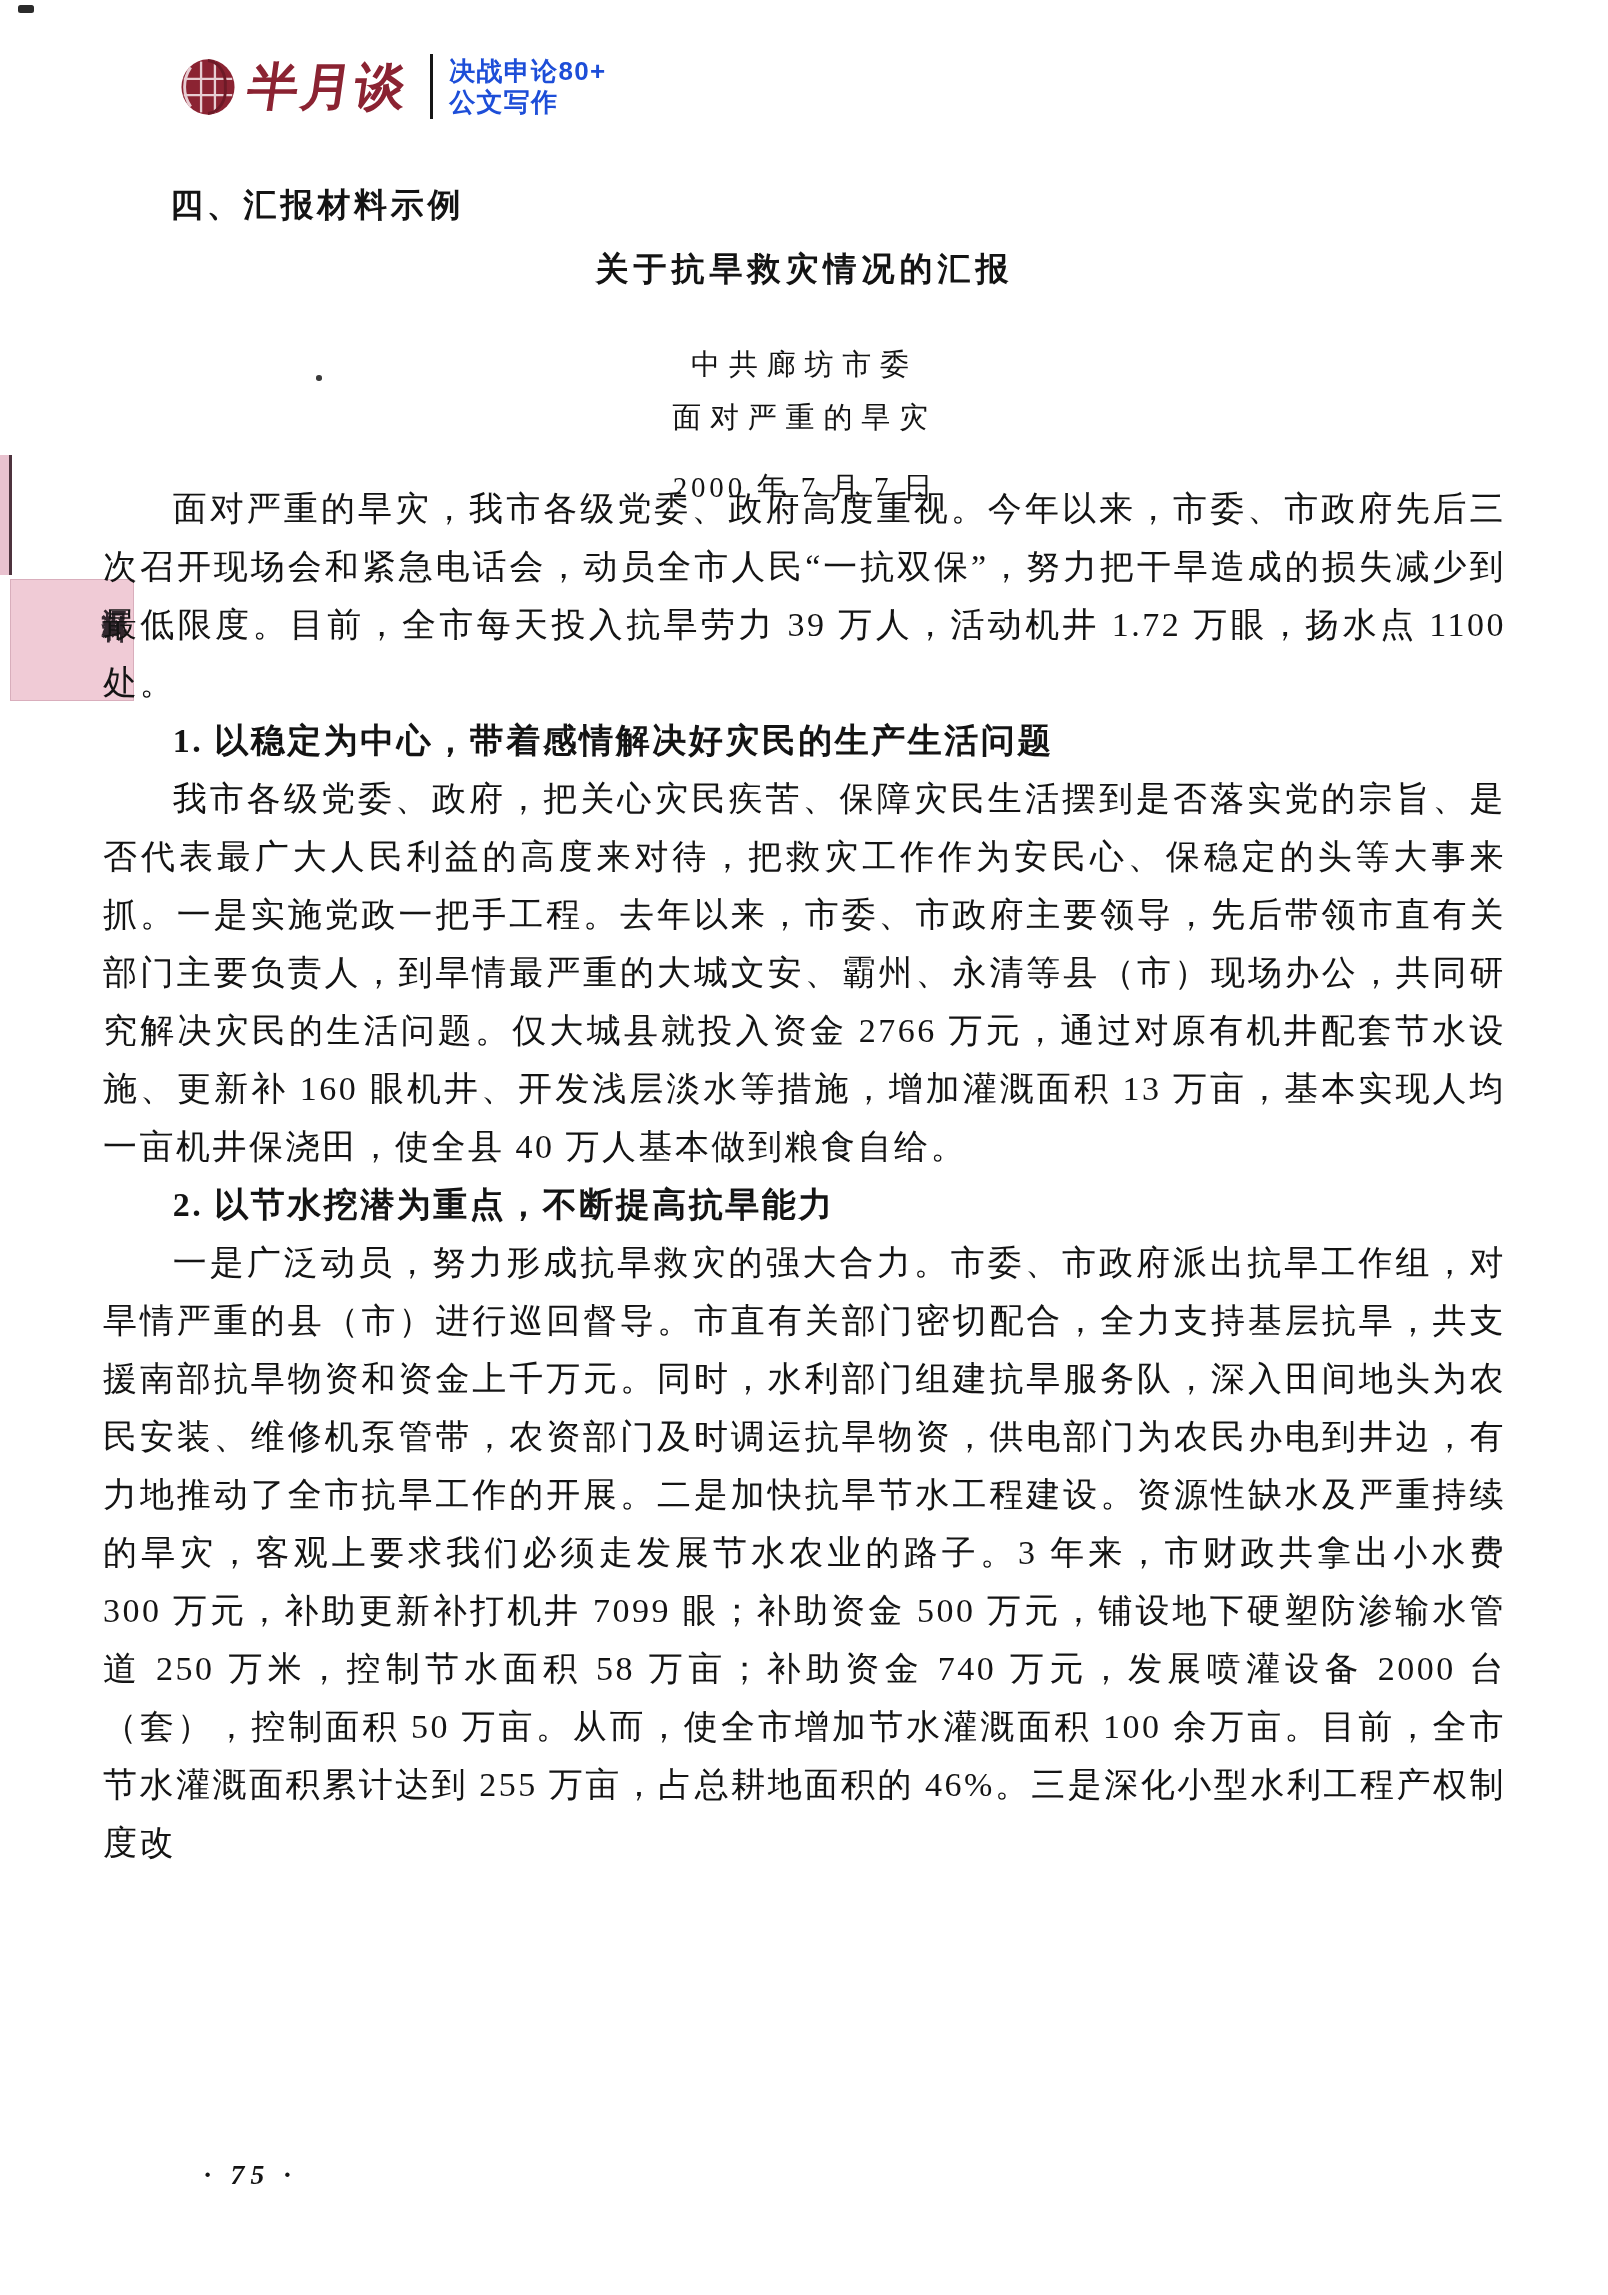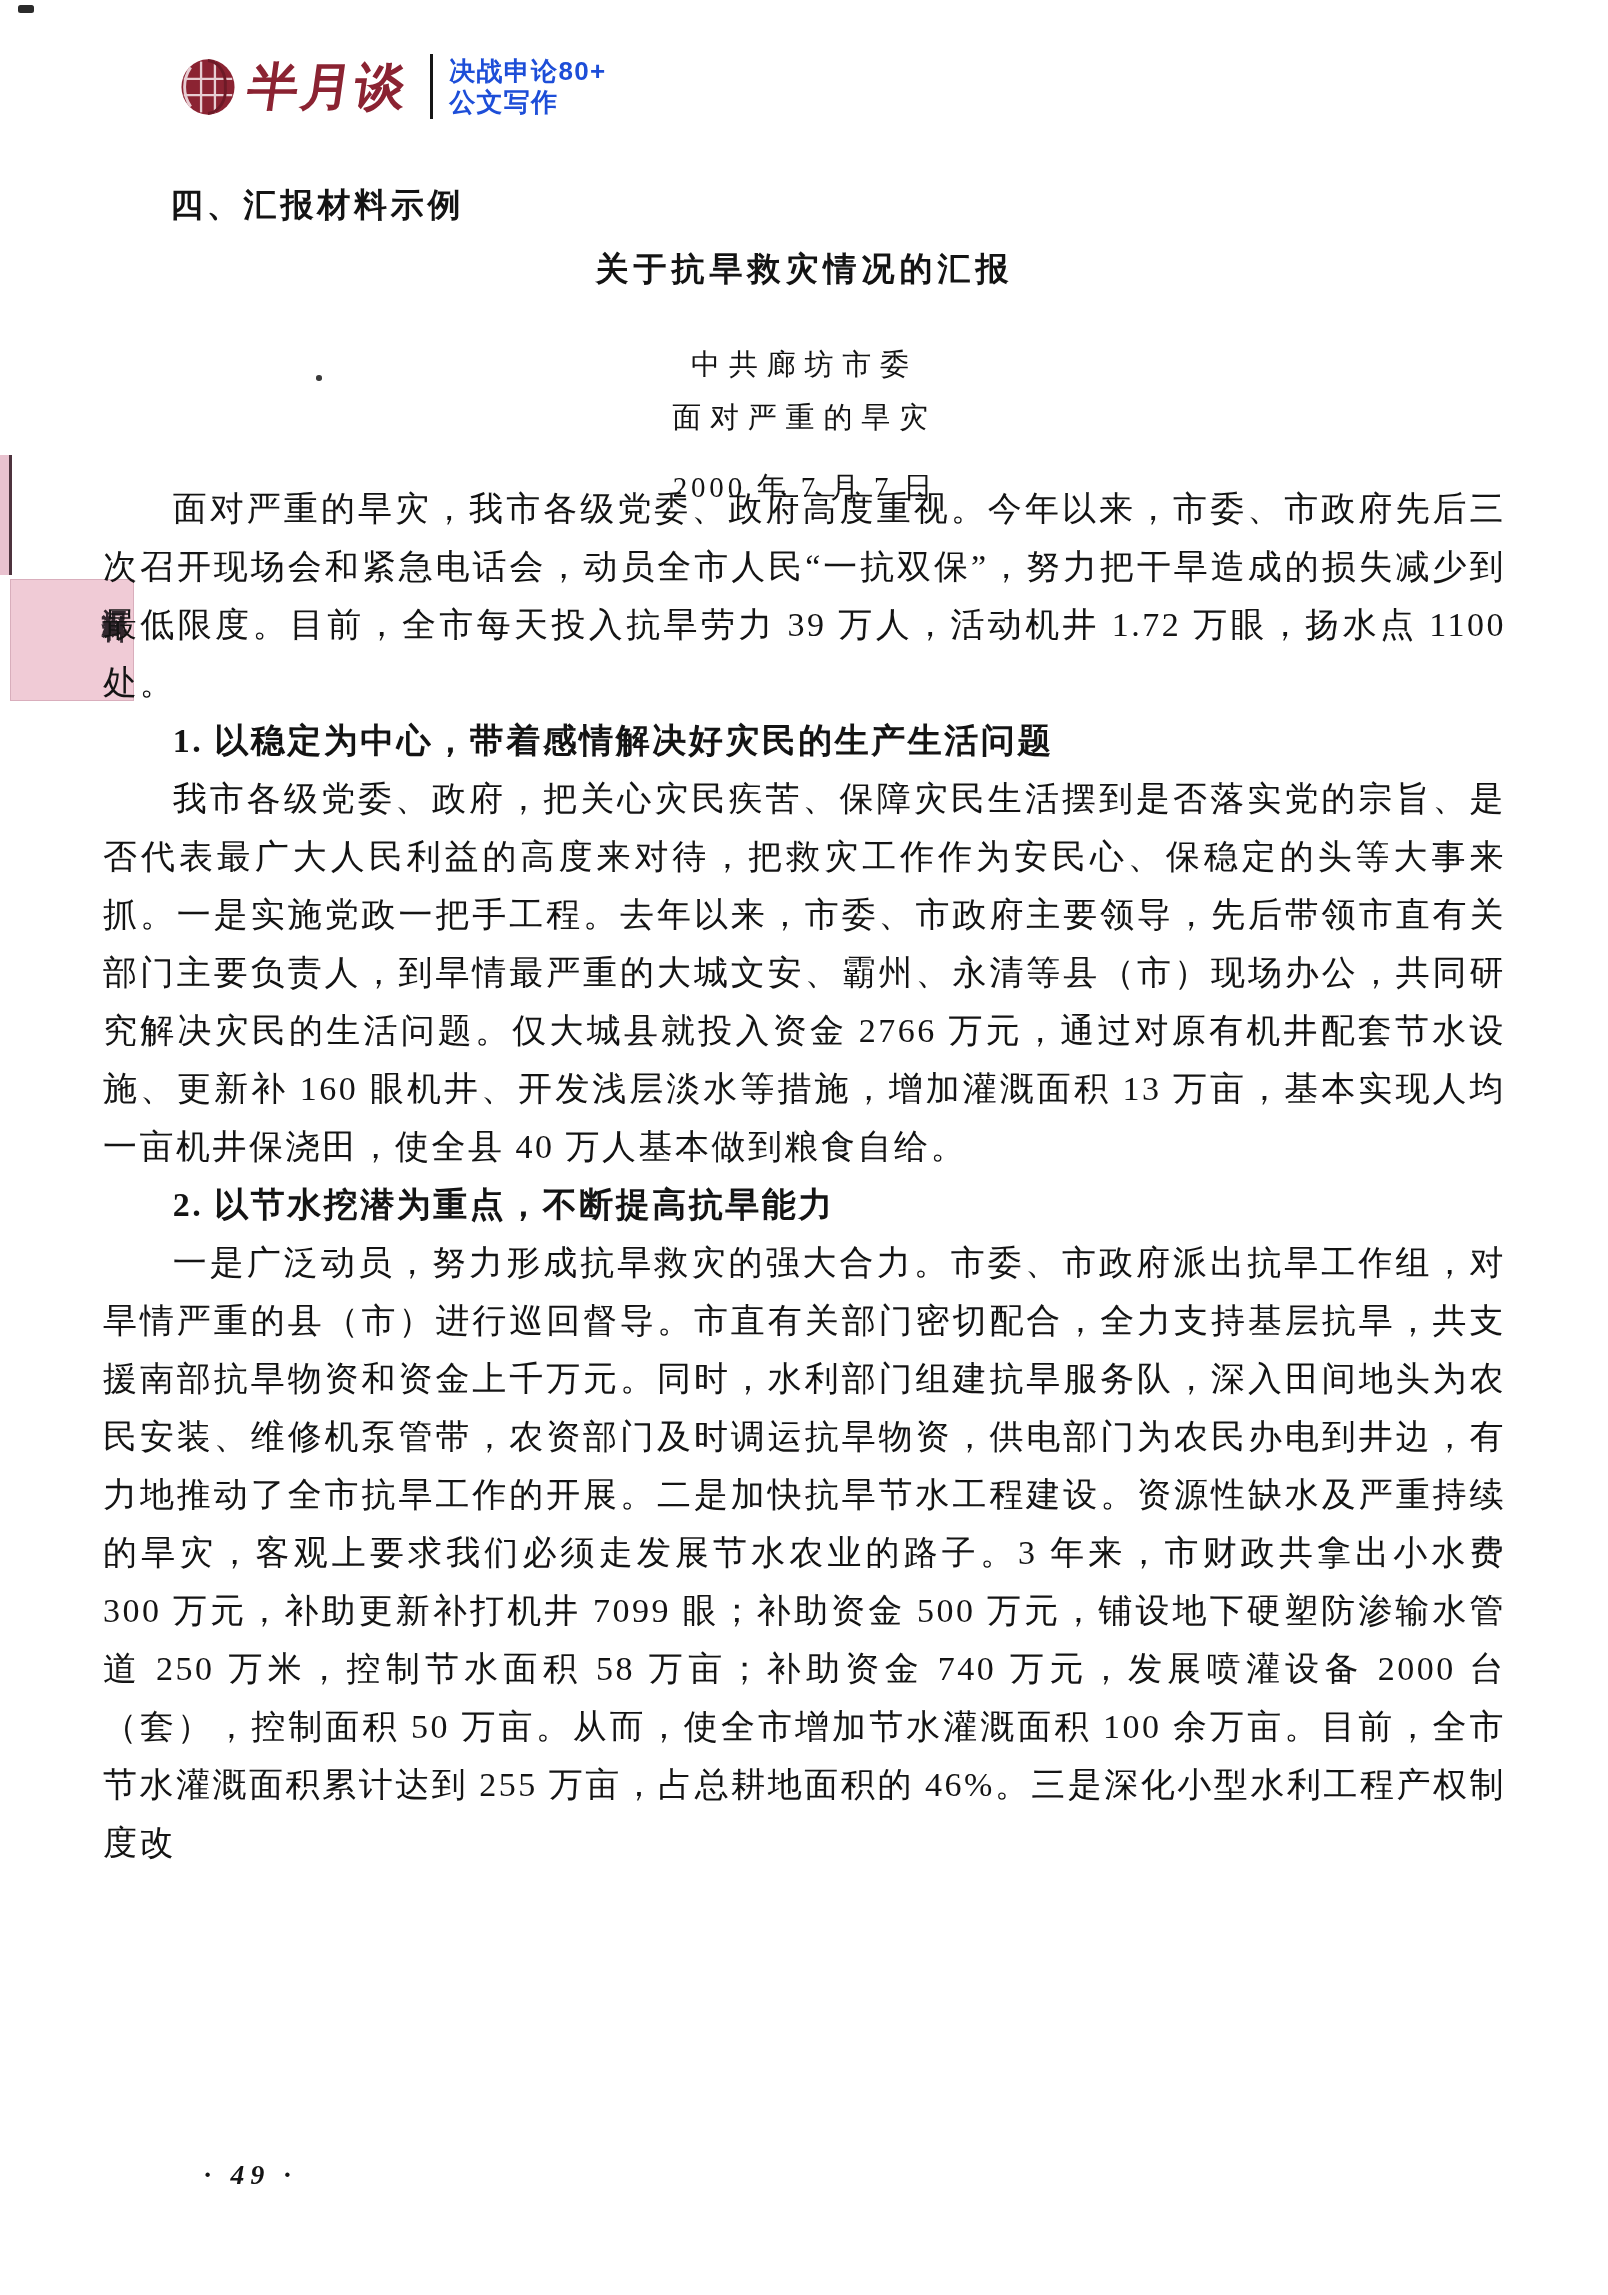--- a/index.html
+++ b/index.html
@@ -118,19 +118,19 @@
   <div class="doc-date">2000 年 7 月 7 日</div>
 
   <div class="doc-body">
     <p class="block para">面对严重的旱灾，我市各级党委、政府高度重视。今年以来，市委、市政府先后三次召开现场会和紧急电话会，动员全市人民“一抗双保”，努力把干旱造成的损失减少到最低限度。目前，全市每天投入抗旱劳力 39 万人，活动机井 1.72 万眼，扬水点 1100 处。</p>
     <p class="block heading">1. 以稳定为中心，带着感情解决好灾民的生产生活问题</p>
     <p class="block para">我市各级党委、政府，把关心灾民疾苦、保障灾民生活摆到是否落实党的宗旨、是否代表最广大人民利益的高度来对待，把救灾工作作为安民心、保稳定的头等大事来抓。一是实施党政一把手工程。去年以来，市委、市政府主要领导，先后带领市直有关部门主要负责人，到旱情最严重的大城文安、霸州、永清等县（市）现场办公，共同研究解决灾民的生活问题。仅大城县就投入资金 2766 万元，通过对原有机井配套节水设施、更新补 160 眼机井、开发浅层淡水等措施，增加灌溉面积 13 万亩，基本实现人均一亩机井保浇田，使全县 40 万人基本做到粮食自给。</p>
     <p class="block heading">2. 以节水挖潜为重点，不断提高抗旱能力</p>
     <p class="block para">一是广泛动员，努力形成抗旱救灾的强大合力。市委、市政府派出抗旱工作组，对旱情严重的县（市）进行巡回督导。市直有关部门密切配合，全力支持基层抗旱，共支援南部抗旱物资和资金上千万元。同时，水利部门组建抗旱服务队，深入田间地头为农民安装、维修机泵管带，农资部门及时调运抗旱物资，供电部门为农民办电到井边，有力地推动了全市抗旱工作的开展。二是加快抗旱节水工程建设。资源性缺水及严重持续的旱灾，客观上要求我们必须走发展节水农业的路子。3 年来，市财政共拿出小水费 300 万元，补助更新补打机井 7099 眼；补助资金 500 万元，铺设地下硬塑防渗输水管道 250 万米，控制节水面积 58 万亩；补助资金 740 万元，发展喷灌设备 2000 台（套），控制面积 50 万亩。从而，使全市增加节水灌溉面积 100 余万亩。目前，全市节水灌溉面积累计达到 255 万亩，占总耕地面积的 46%。三是深化小型水利工程产权制度改</p>
   </div>
 
-  <div class="page-num">· 49 ·</div>
+  <div class="page-num">· 75 ·</div>
 
   <div class="speck-1"></div>
   <div class="speck-2"></div>
 
 </div>
 
 
 </body></html>

